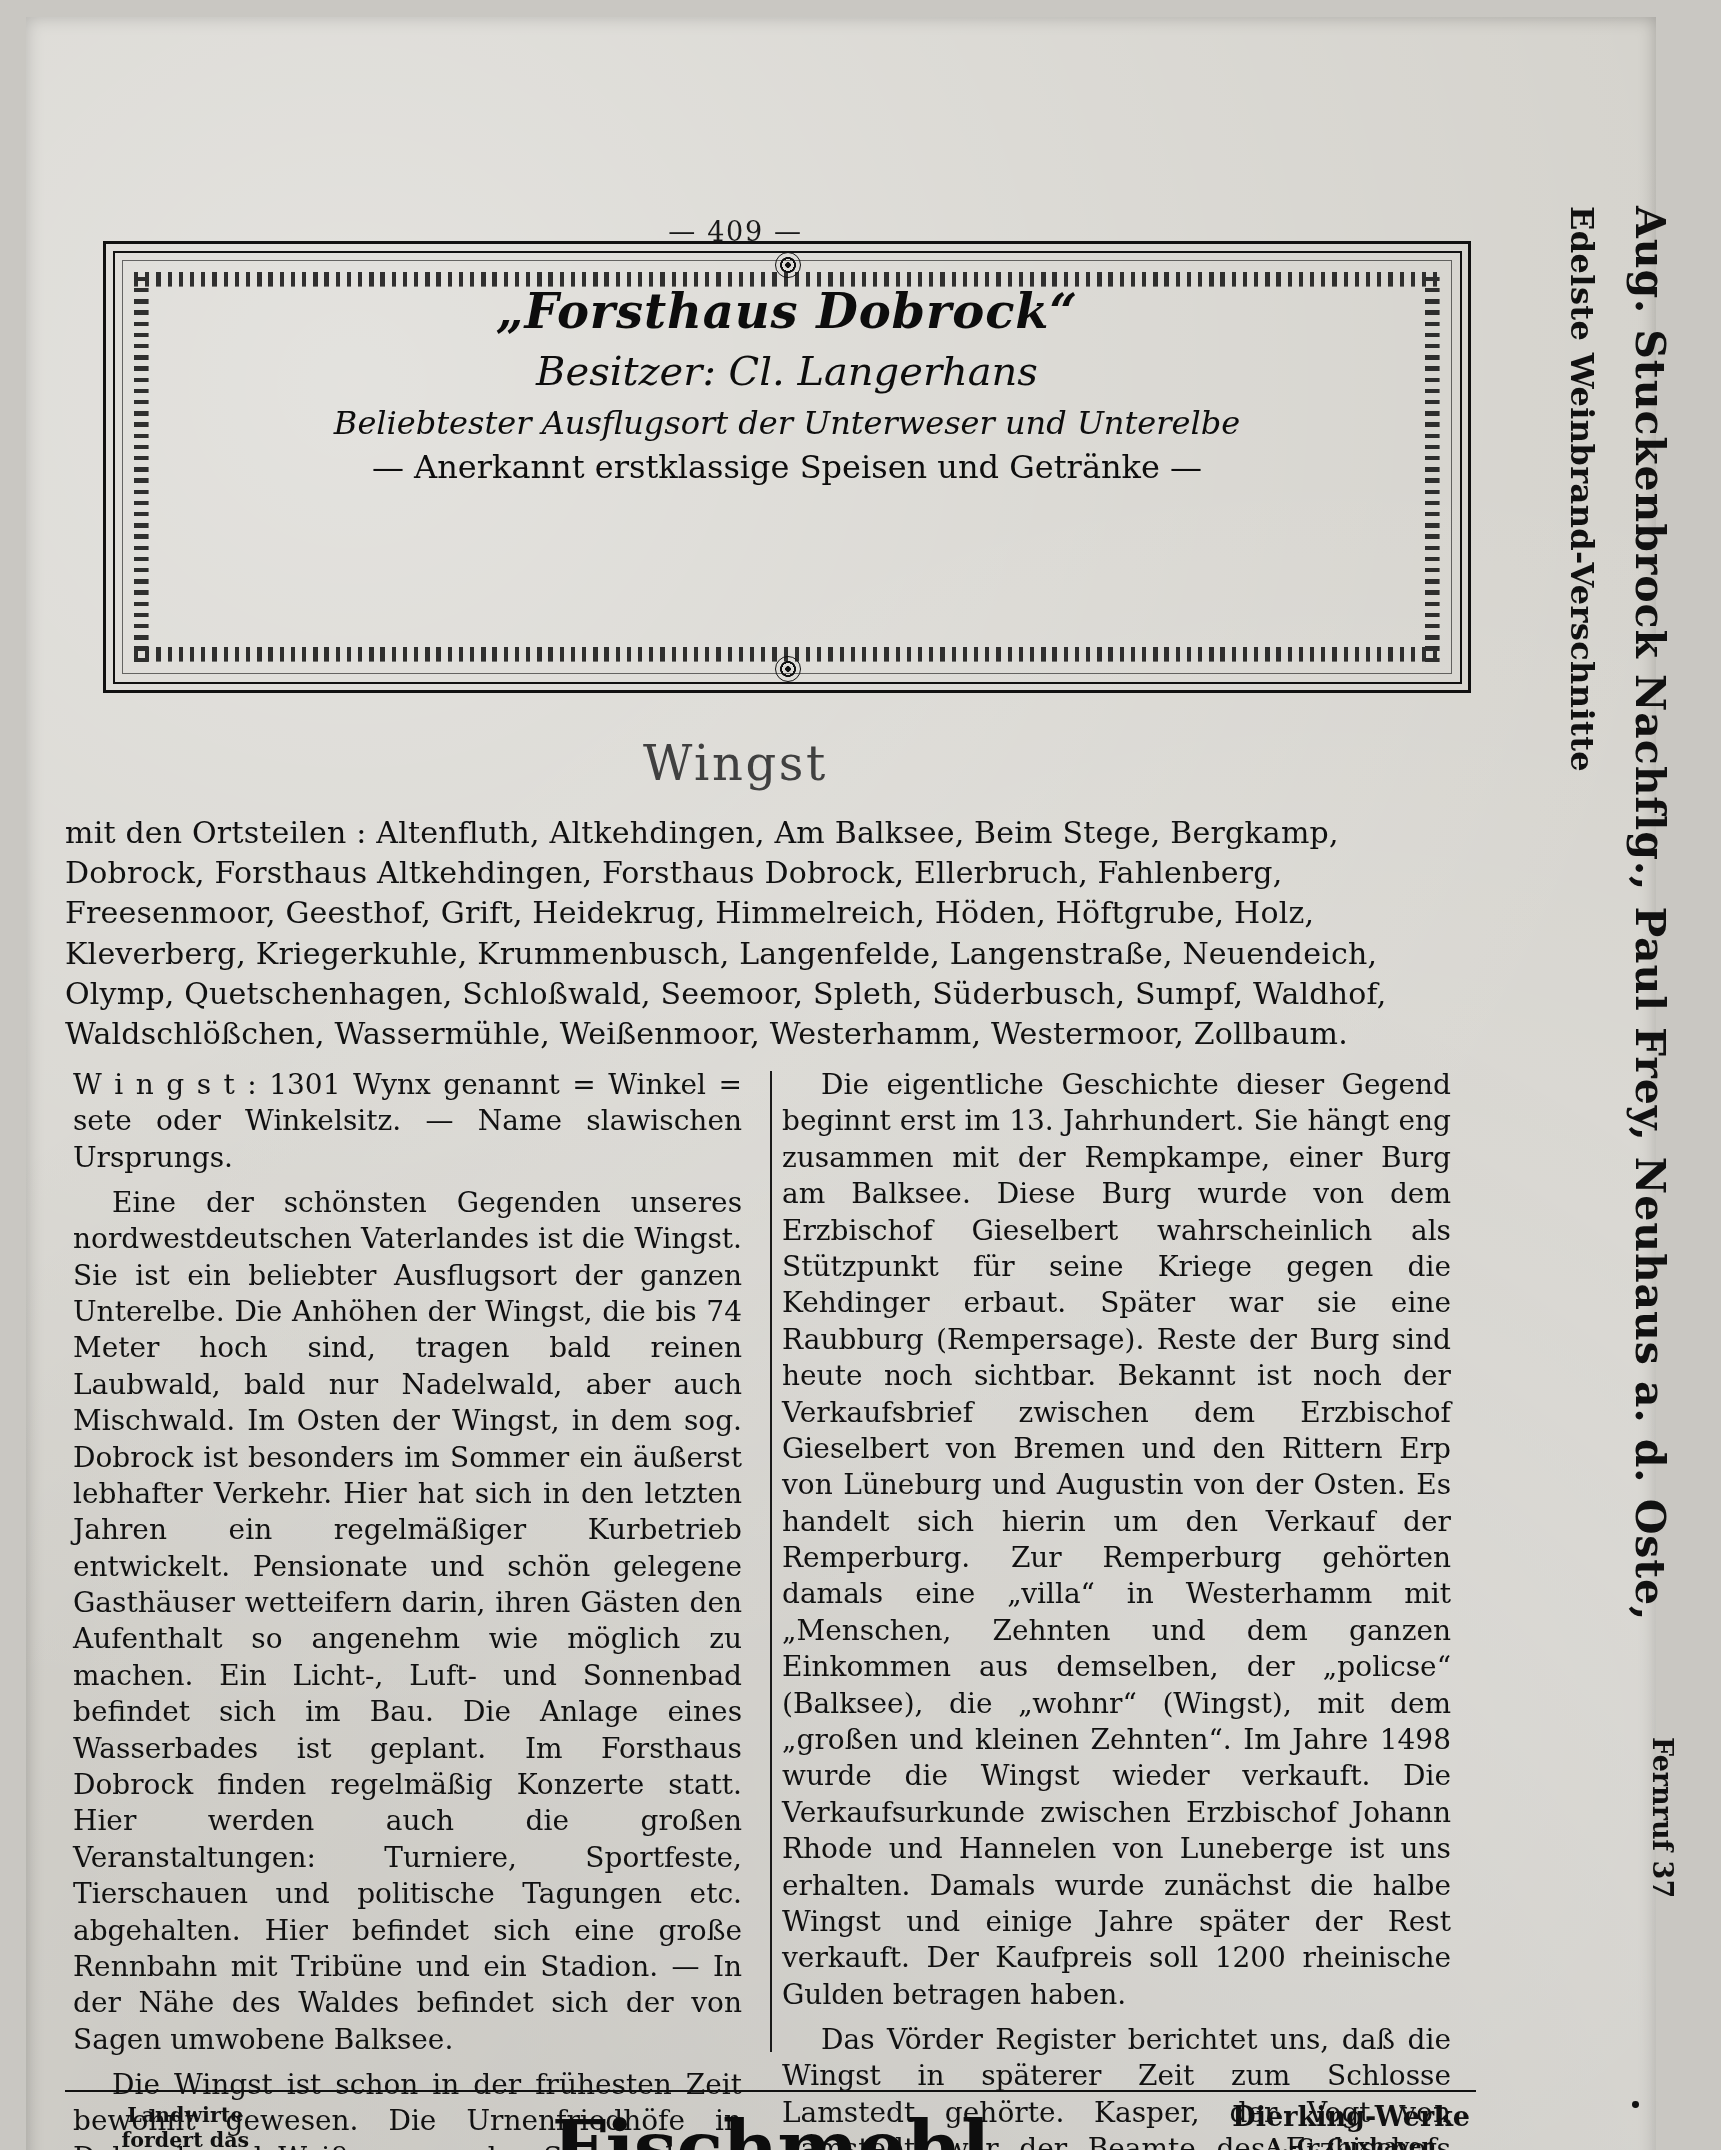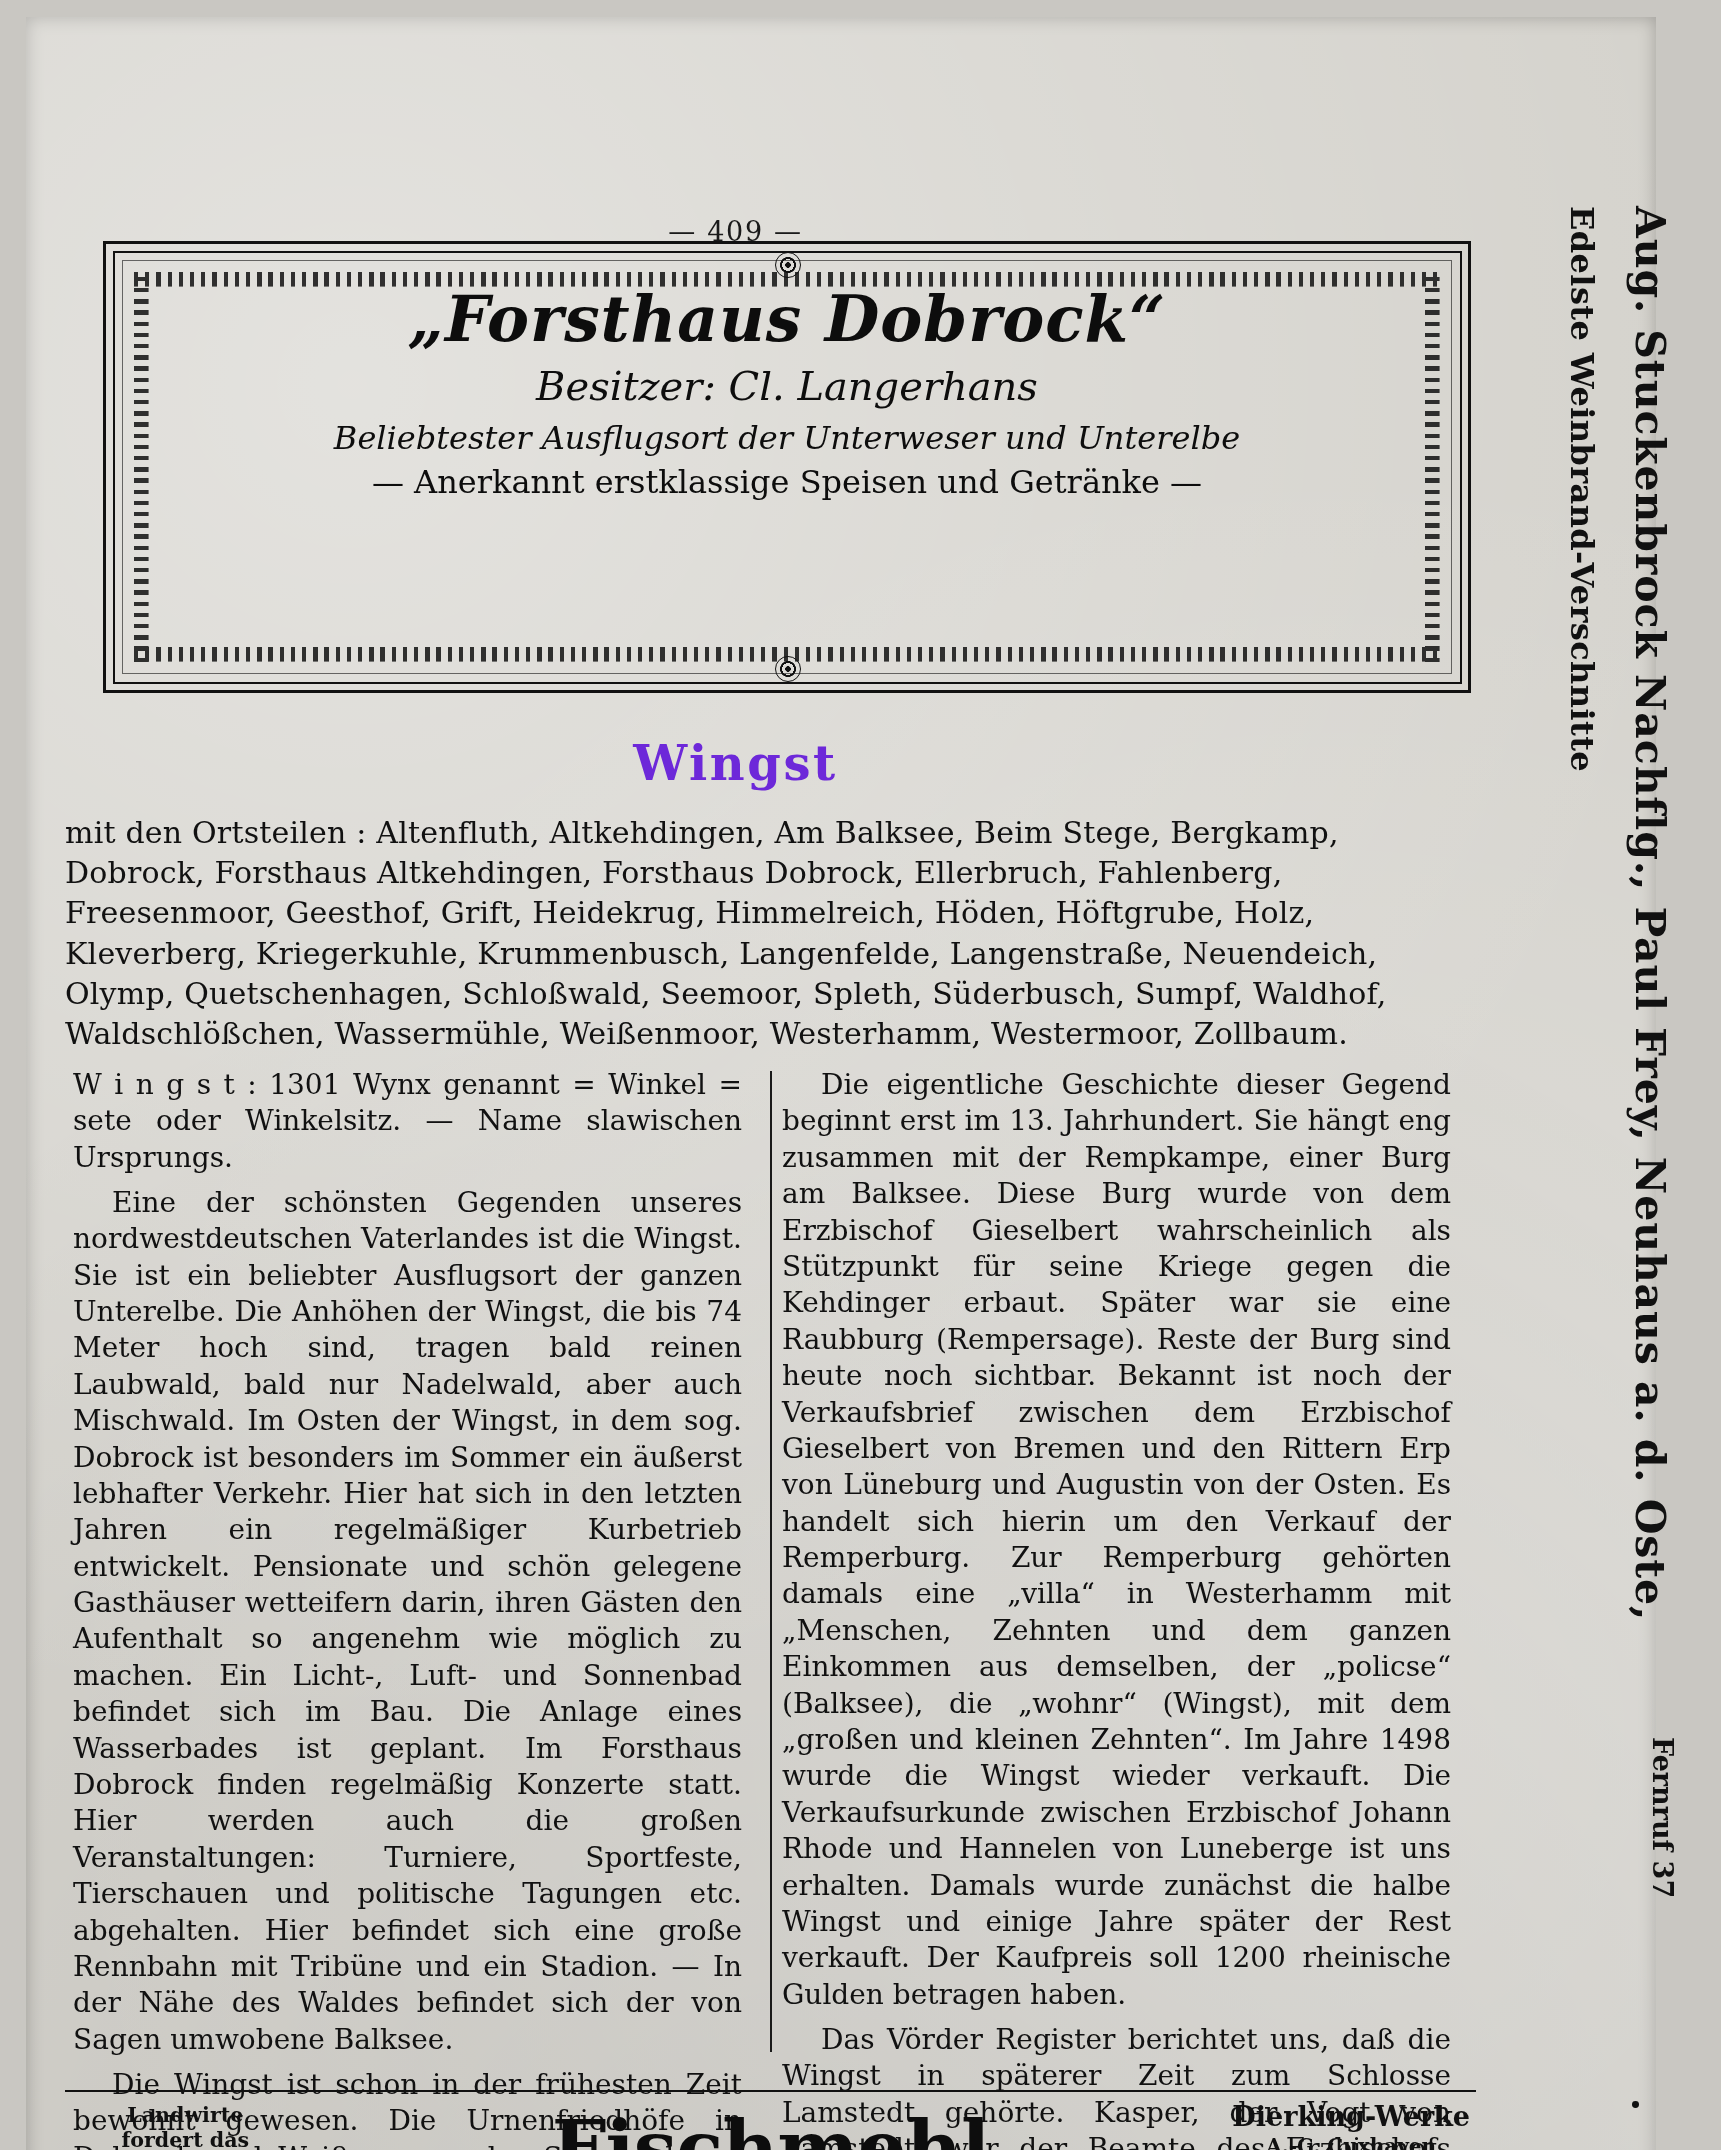--- a/index.html
+++ b/index.html
@@ -98,21 +98,21 @@
   .ad-inner-text {
     position: absolute;
     left: 52px; right: 52px; top: 45px;
     text-align: center;
     color: #0d0d0d;
   }
   .ad-title {
     font-family: "DejaVu Serif", serif;
     font-style: italic;
     font-weight: bold;
-    font-size: 63px;
+    font-size: 48px;
     letter-spacing: 0.9px;
     line-height: 1.05;
   }
   .ad-owner {
     font-family: "DejaVu Serif", serif;
     font-style: italic;
     font-size: 40px;
     margin-top: 11.2px;
   }
   .ad-line1 {
@@ -128,23 +128,23 @@
   }
 
   
   .town-title {
     position: absolute;
     top: 718px;
     left: 0;
     width: 1419px;
     text-align: center;
     font-size: 48px;
-    font-weight: bold;
+    font-weight: normal;
     letter-spacing: 2.6px;
-    color: #6d28d9;
+    color: #404040;
     font-family: "DejaVu Serif", serif;
   }
 
   
   .ortsteile {
     position: absolute;
     left: 39px;
     top: 796px;
     width: 1415px;
     font-size: 30px;

